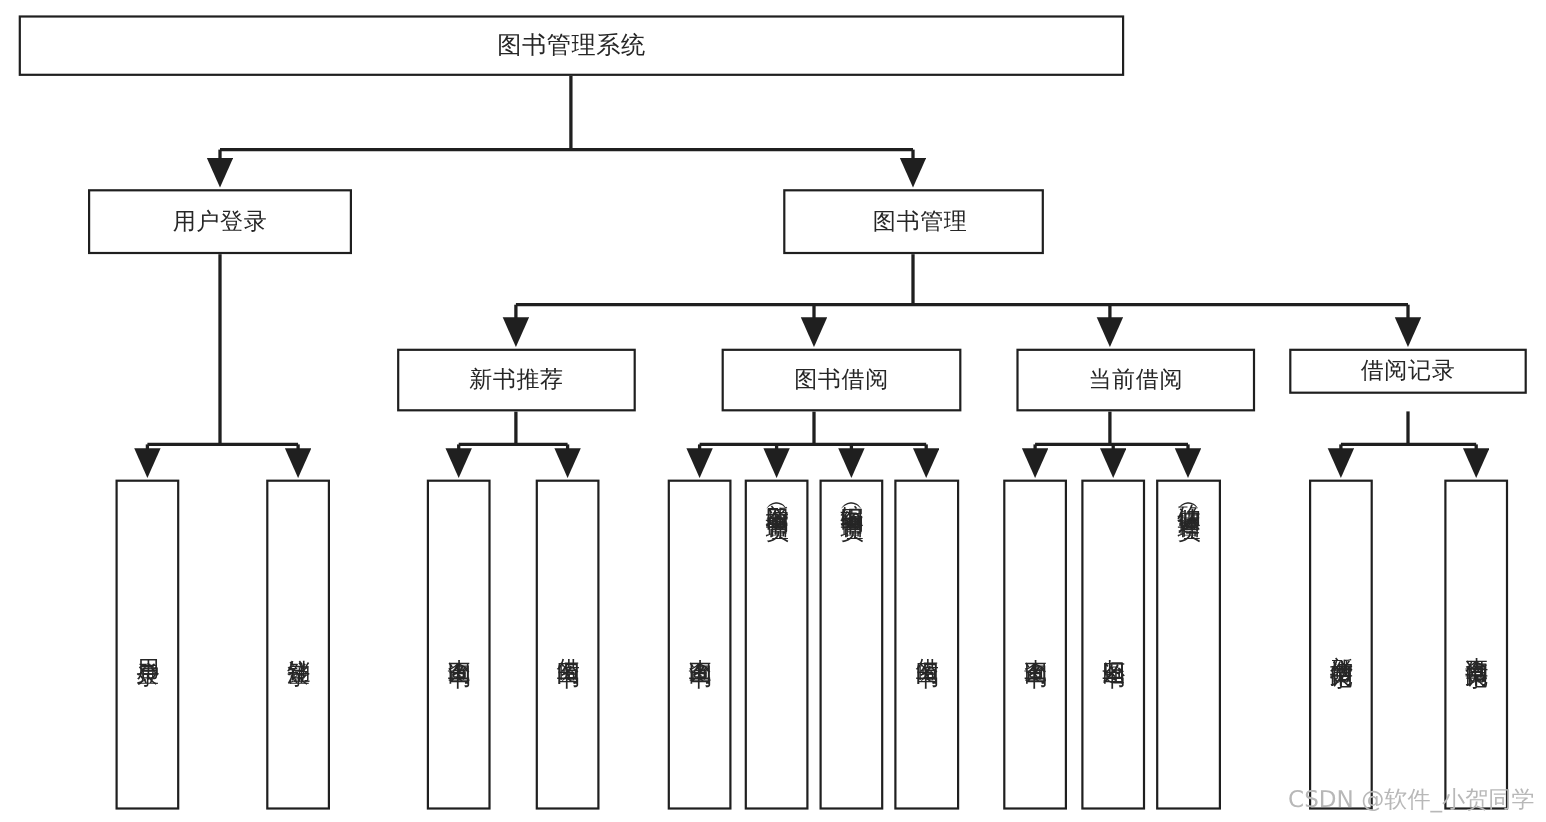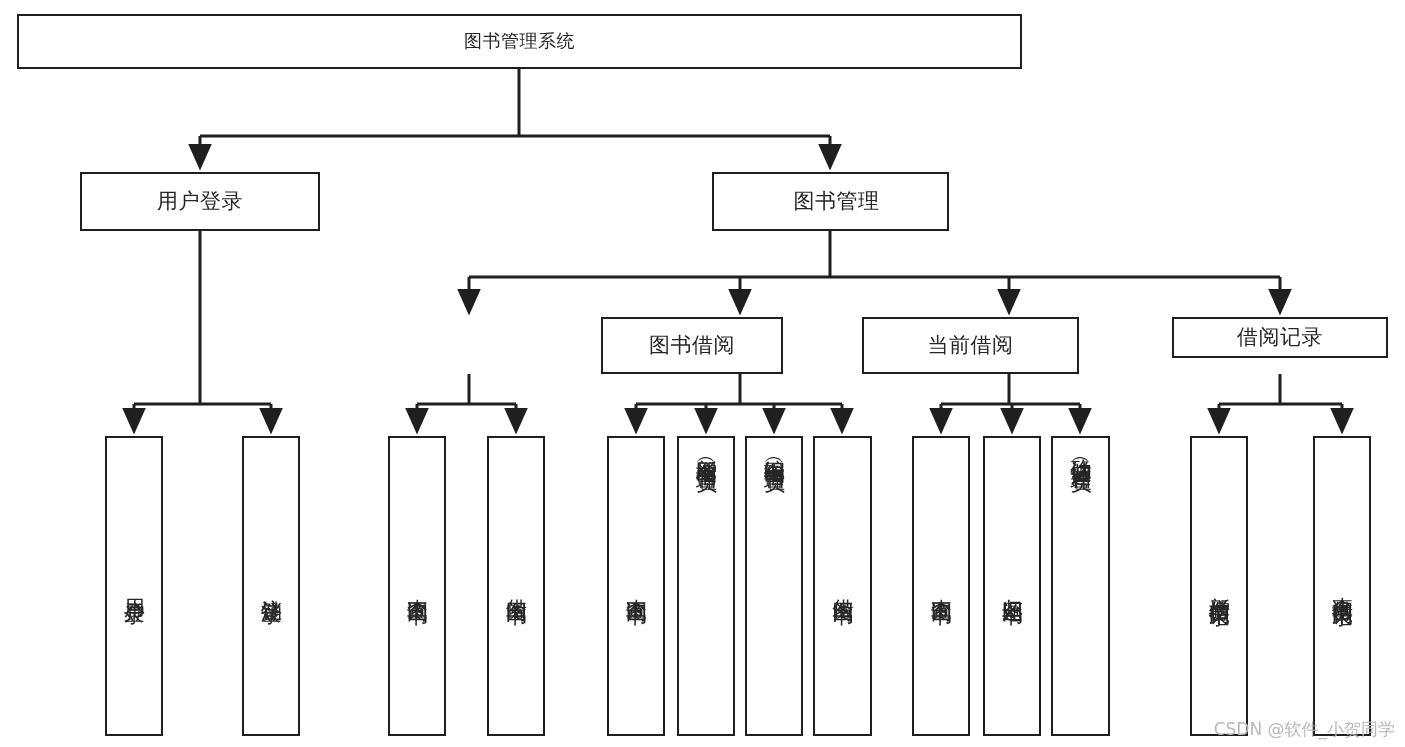--- a/index.html
+++ b/index.html
@@ -38,21 +38,21 @@
   .node .label {
     display: block;
     text-align: center;
     line-height: 1.05;
     letter-spacing: 0.5px;
   }
   .node.h .label {
     font-size: 21px;
   }
   .node.root .label {
-    font-size: 18px;
+    font-size: 22px;
   }
   
   .node.v {
     align-items: flex-start;
     justify-content: center;
     padding-top: 4px;
   }
   .node.v .label {
     writing-mode: vertical-rl;
     text-orientation: upright;
@@ -62,21 +62,21 @@
     white-space: nowrap;
   }
   .node.v.mid {
     align-items: center;
     padding-top: 0;
   }
   #watermark {
     position: absolute;
     right: 10px;
     bottom: 6px;
-    font-size: 17px;
+    font-size: 21px;
     color: #b8b8b8;
     z-index: 5;
     white-space: nowrap;
     font-family: "DejaVu Sans", "Liberation Sans", sans-serif;
   }
 </style>
 </head>
 <body>
 
 <div id="canvas">
@@ -135,24 +135,27 @@
     <span class="label">图书管理系统</span>
   </div>
 
   <div class="node h" style="left:80px; top:172px; width:240px; height:59px;">
     <span class="label">用户登录</span>
   </div>
   <div class="node h" style="left:712px; top:172px; width:237px; height:59px;padding-left:12px;">
     <span class="label">图书管理</span>
   </div>
 
-  <div class="node h" style="left:601px; top:317px; width:182px; height:57px;">
+  <div class="node h" style="left:361px; top:317px; width:217px; height:57px;">
+    <span class="label">新书推荐</span>
+  </div>
+  <div class="node h" style="left:656px; top:317px; width:218px; height:57px;">
     <span class="label">图书借阅</span>
   </div>
-  <div class="node h" style="left:862px; top:317px; width:217px; height:57px;">
+  <div class="node h" style="left:924px; top:317px; width:217px; height:57px;">
     <span class="label">当前借阅</span>
   </div>
   <div class="node h" style="left:1172px; top:317px; width:216px; height:41px;">
     <span class="label">借阅记录</span>
   </div>
 
   <div class="node v mid" style="left:105px; top:436px; width:58px; height:300px;">
     <span class="label">用户登录</span>
   </div>
   <div class="node v mid" style="left:242px; top:436px; width:58px; height:300px;">

